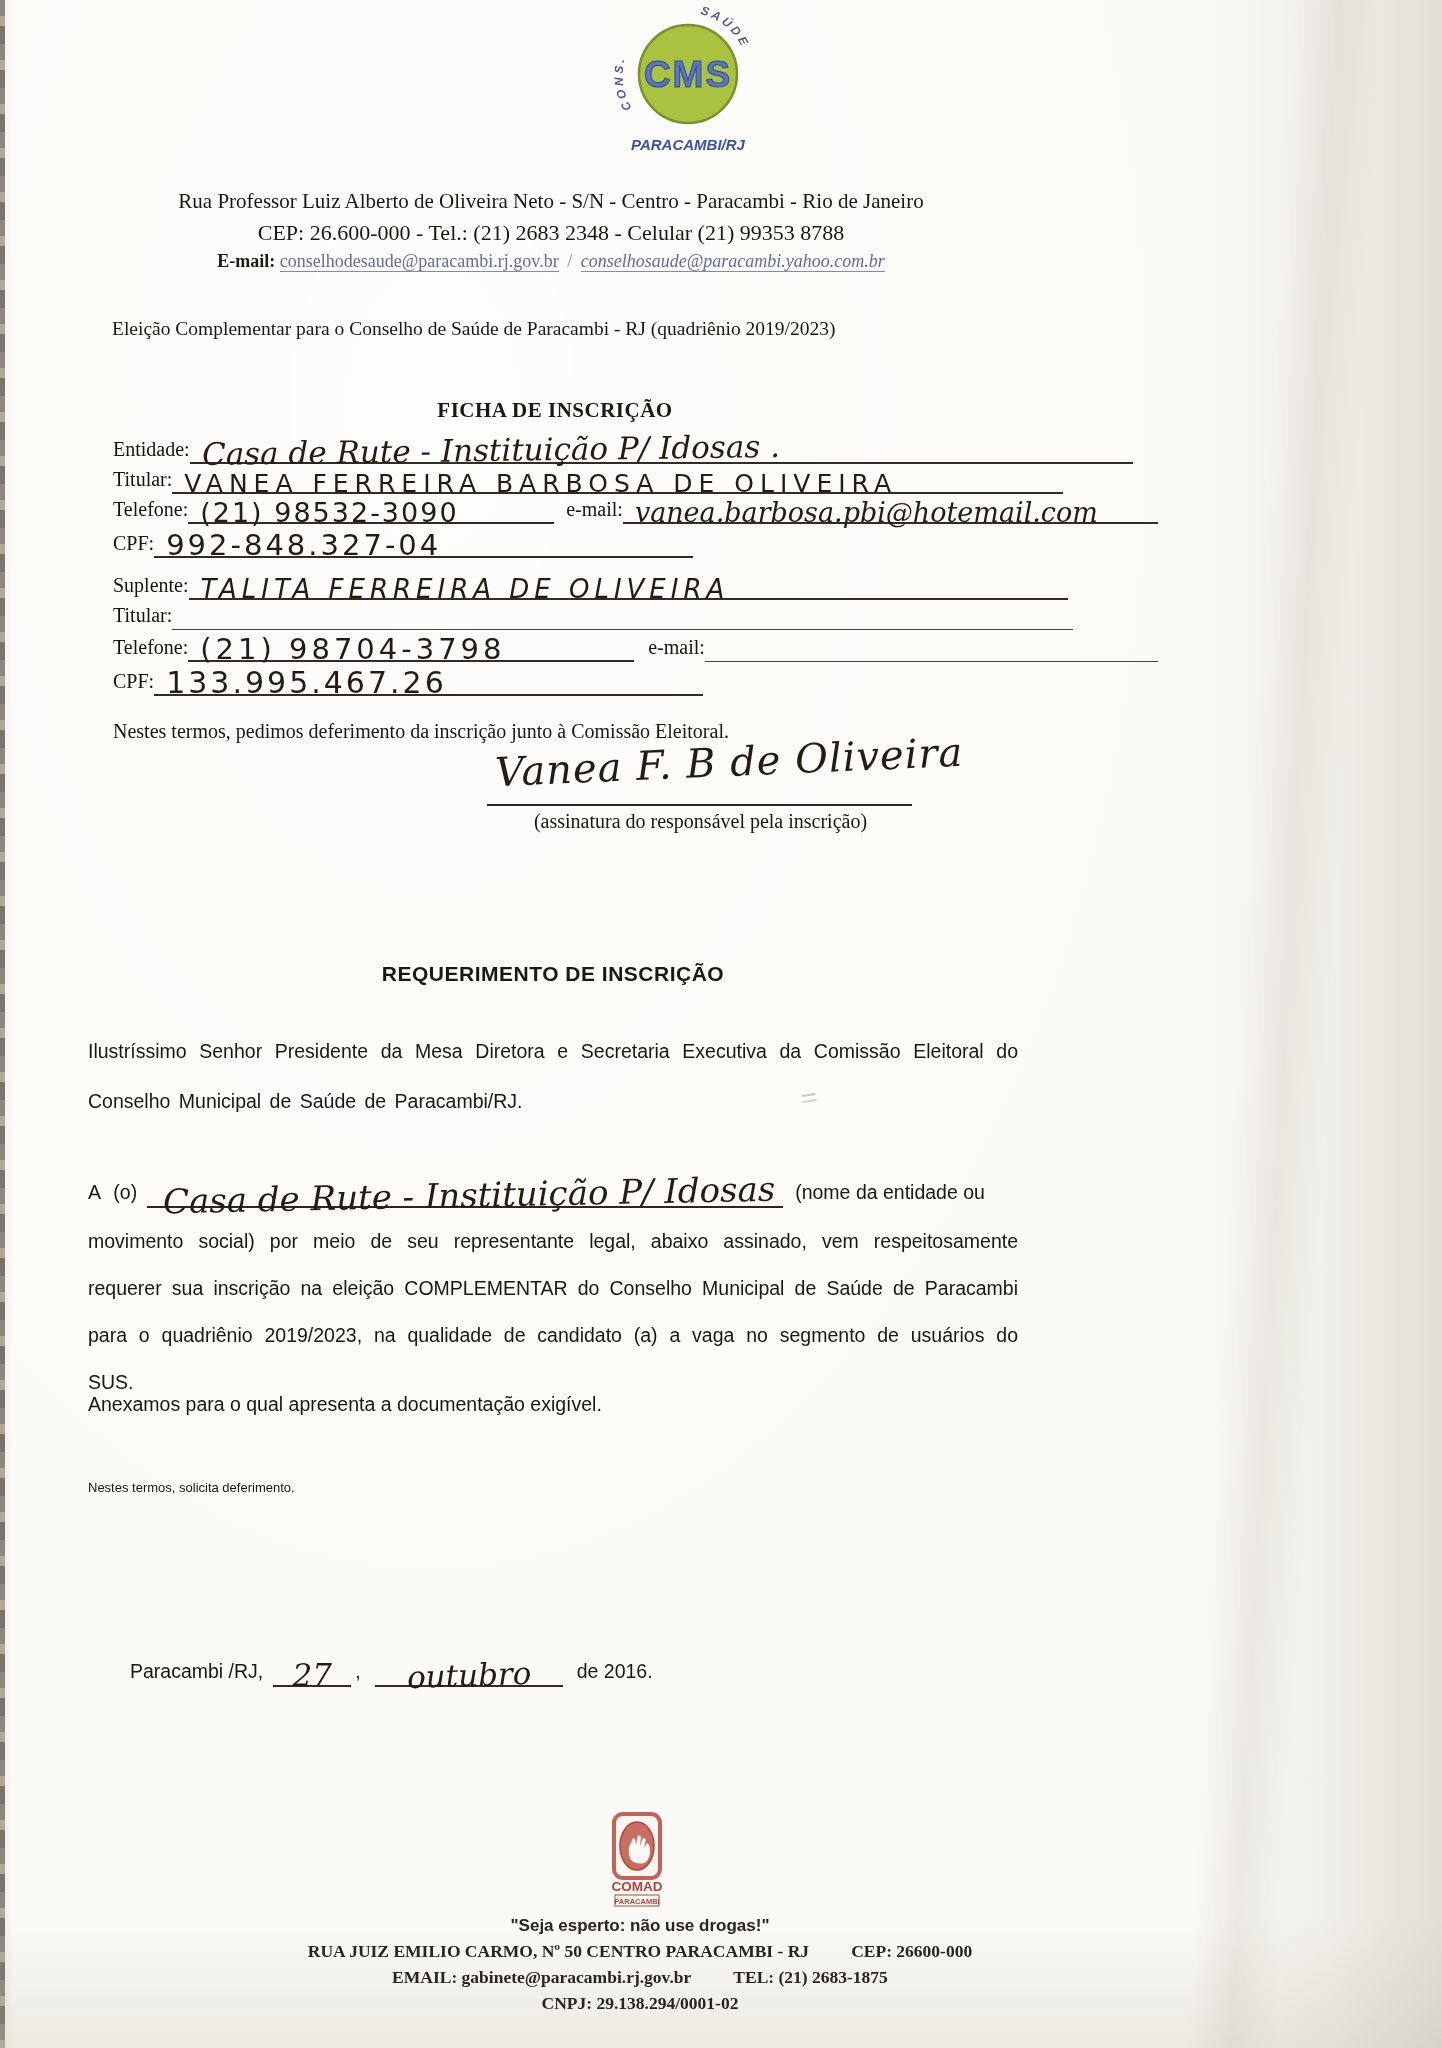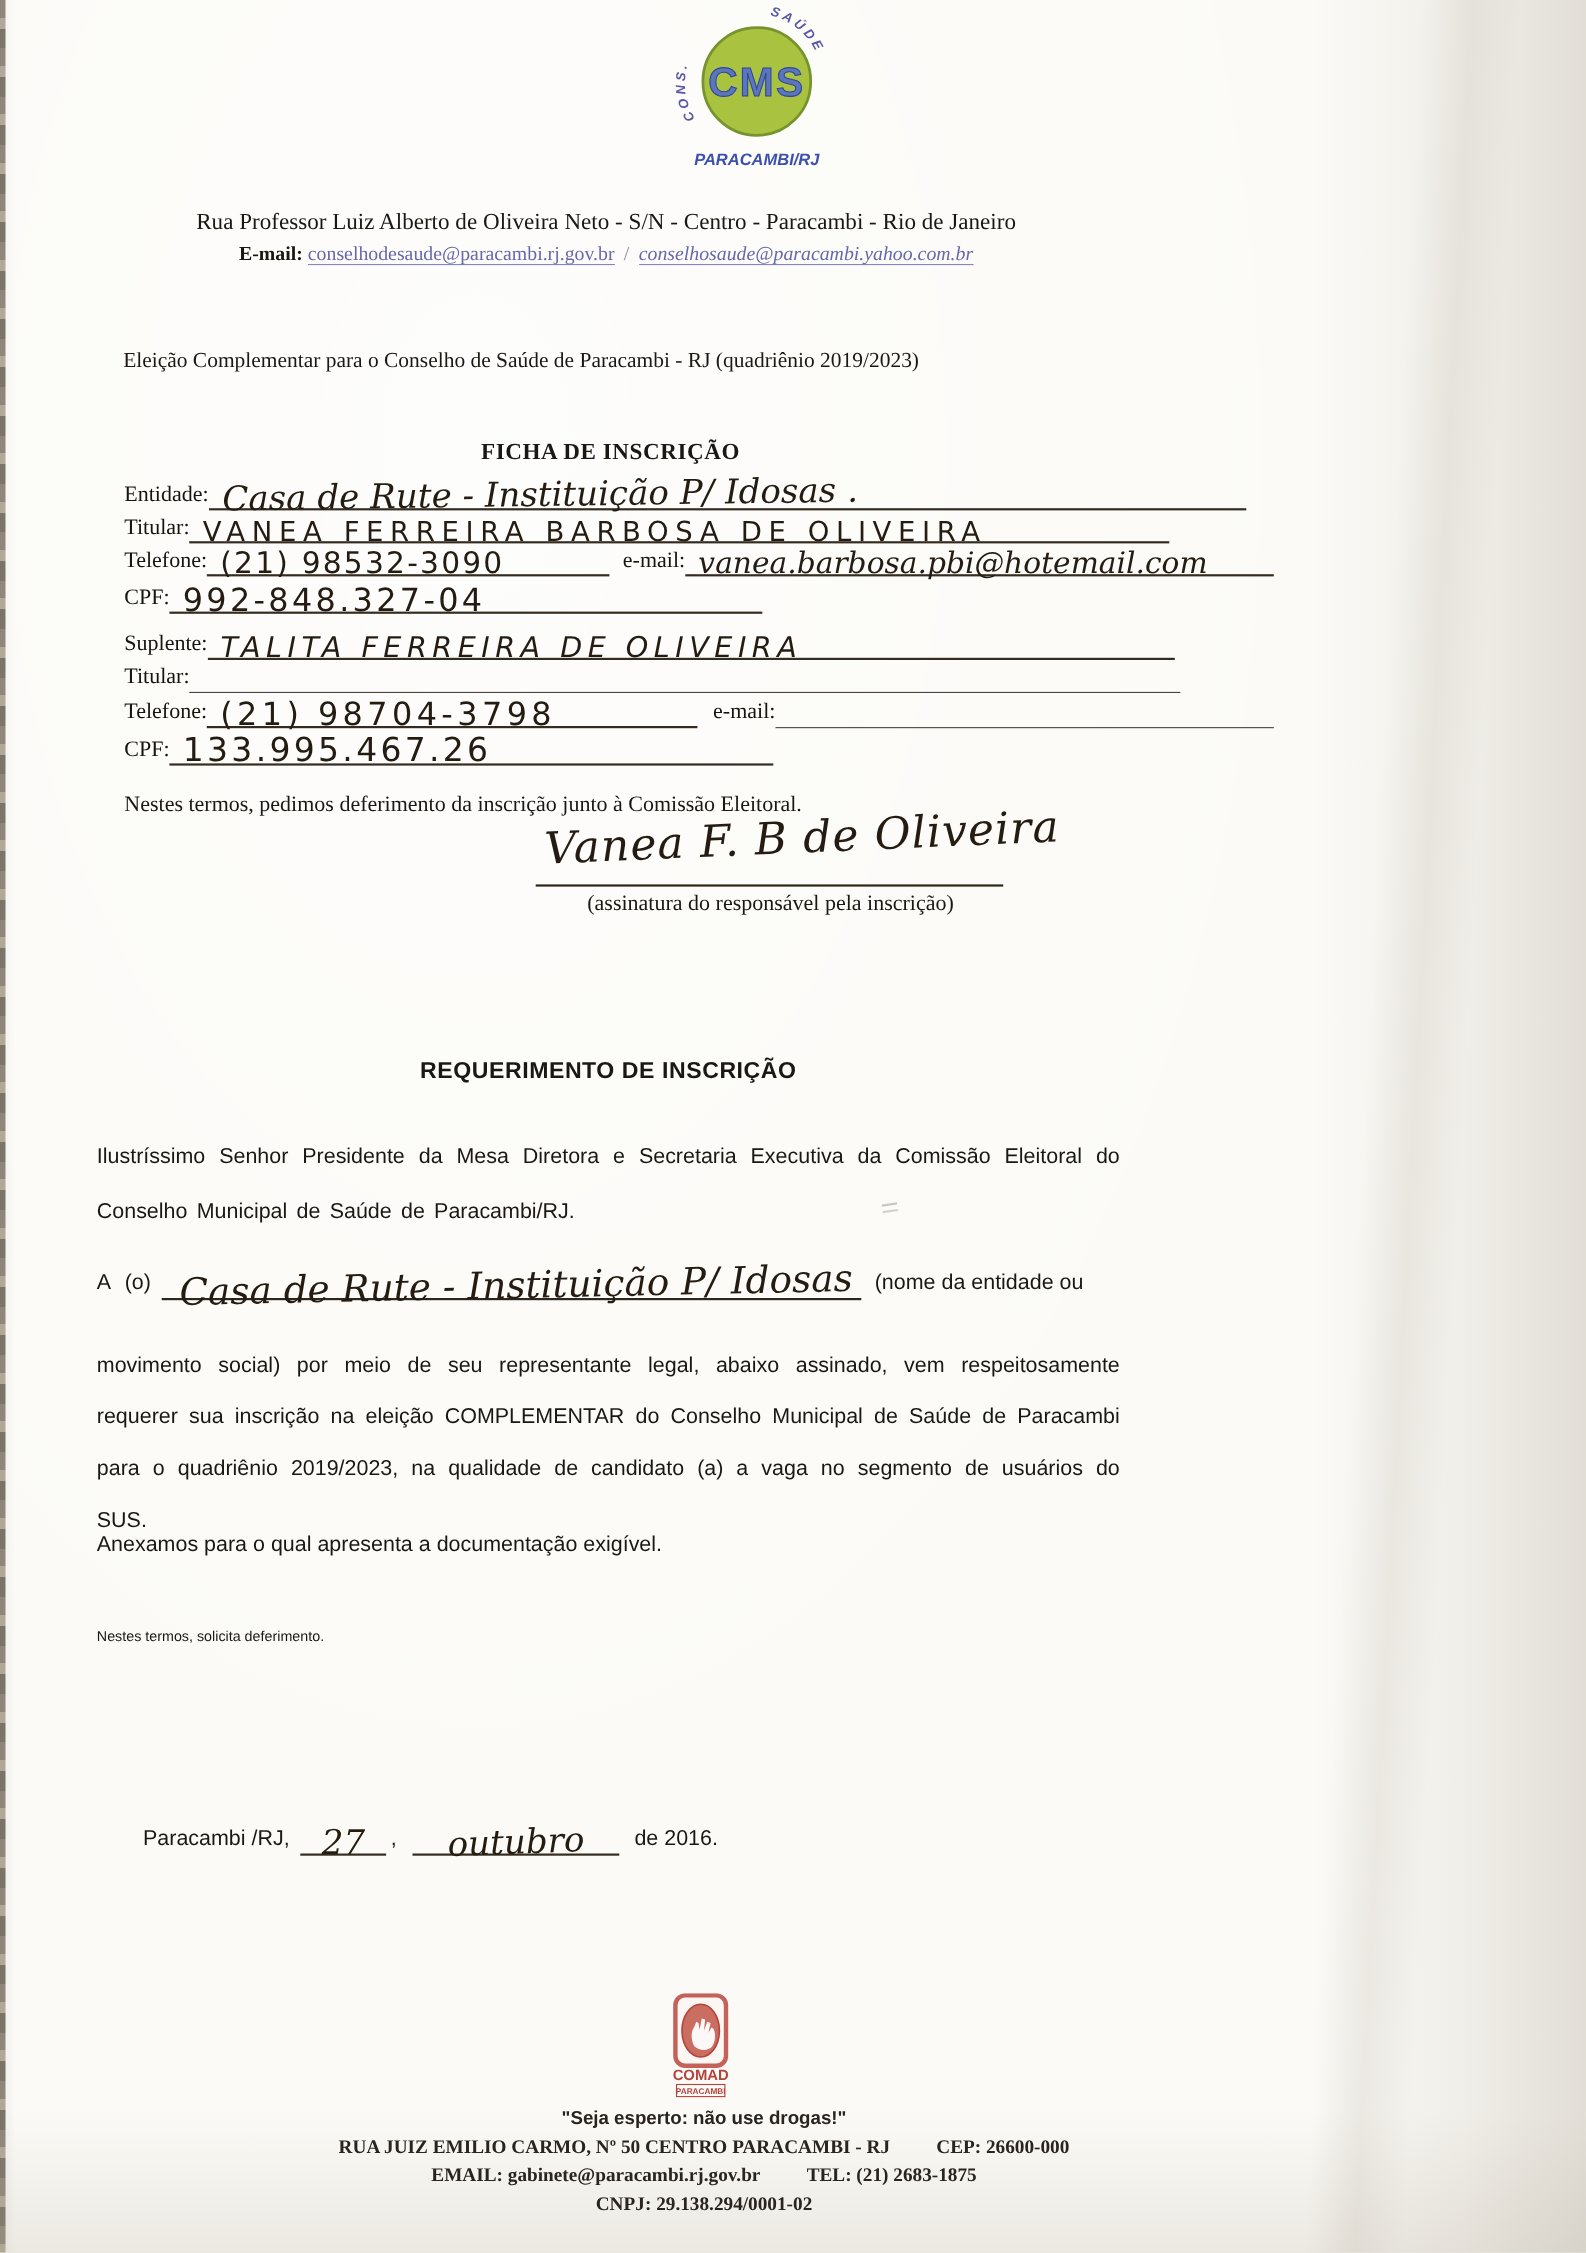--- a/index.html
+++ b/index.html
@@ -59,21 +59,21 @@
   .closing-line{left:113px;top:720px;font-size:20px;}
   .signature{left:495px;top:742px;font-size:40px;letter-spacing:1px;transform:rotate(-2.5deg);}
   .sig-line{left:487px;top:804px;width:425px;border-bottom:2.5px solid #2e2619;}
   .sig-caption{left:478px;top:810px;width:445px;font-size:20px;}
 
   
   .req{left:88px;width:930px;}
   .req-title{top:962px;font-weight:bold;font-size:21px;letter-spacing:.5px;}
   .para{font-size:19.5px;line-height:50px;text-align:justify;word-spacing:3px;}
   .addressee{top:1026px;}
-  .entity-row{top:1120px;height:62px;display:flex;align-items:flex-end;}
+  .entity-row{top:1146px;height:62px;display:flex;align-items:flex-end;}
   .lead-txt{font-size:19.5px;padding-bottom:4px;word-spacing:8px;white-space:nowrap;}
   .entity-fill{flex:0 0 618px;margin-left:10px;border-bottom:2.5px solid #2e261c;display:flex;align-items:flex-end;padding:0 2px 0 16px;}
   .entity-hw{font-size:34px;white-space:nowrap;margin-bottom:-6px;transform:rotate(-1.2deg);}
   .entity-caption{font-size:19.5px;padding-bottom:4px;margin-left:12px;white-space:nowrap;}
   .req-body{top:1218px;line-height:47px;}
   .attach-line{top:1393px;font-size:19.5px;}
   .defer-line{top:1480px;font-size:13px;}
 
   .date-row{left:130px;top:1645px;height:42px;display:flex;align-items:flex-end;font-size:19.5px;}
   .date-txt{padding-bottom:4px;white-space:nowrap;}
@@ -106,20 +106,21 @@
     </defs>
     <circle class="cms-circle" cx="90" cy="70" r="49"></circle>
     <text class="cms-arc"><textPath href="#arcL">CONS.</textPath></text>
     <text class="cms-arc"><textPath href="#arcR">SAÚDE</textPath></text>
     <text class="cms-acronym" x="90" y="83" text-anchor="middle">CMS</text>
     <text class="cms-region" x="90" y="146" text-anchor="middle">PARACAMBI/RJ</text>
   </svg>
 
   <div class="abs center header-block">
     <div class="addr1">Rua Professor Luiz Alberto de Oliveira Neto - S/N - Centro - Paracambi - Rio de Janeiro</div>
+    <div class="addr2">CEP: 26.600-000 -  Tel.: (21) 2683 2348  -  Celular (21) 99353 8788</div>
     <div class="email-line">
       <span class="email-label">E-mail:</span>
       <span class="email-link">conselhodesaude@paracambi.rj.gov.br</span>
       <span class="email-sep">/</span>
       <span class="email-link it">conselhosaude@paracambi.yahoo.com.br</span>
     </div>
   </div>
 
   <div class="abs intro-line">Eleição Complementar para o Conselho de Saúde de Paracambi - RJ (quadriênio 2019/2023)</div>
 

